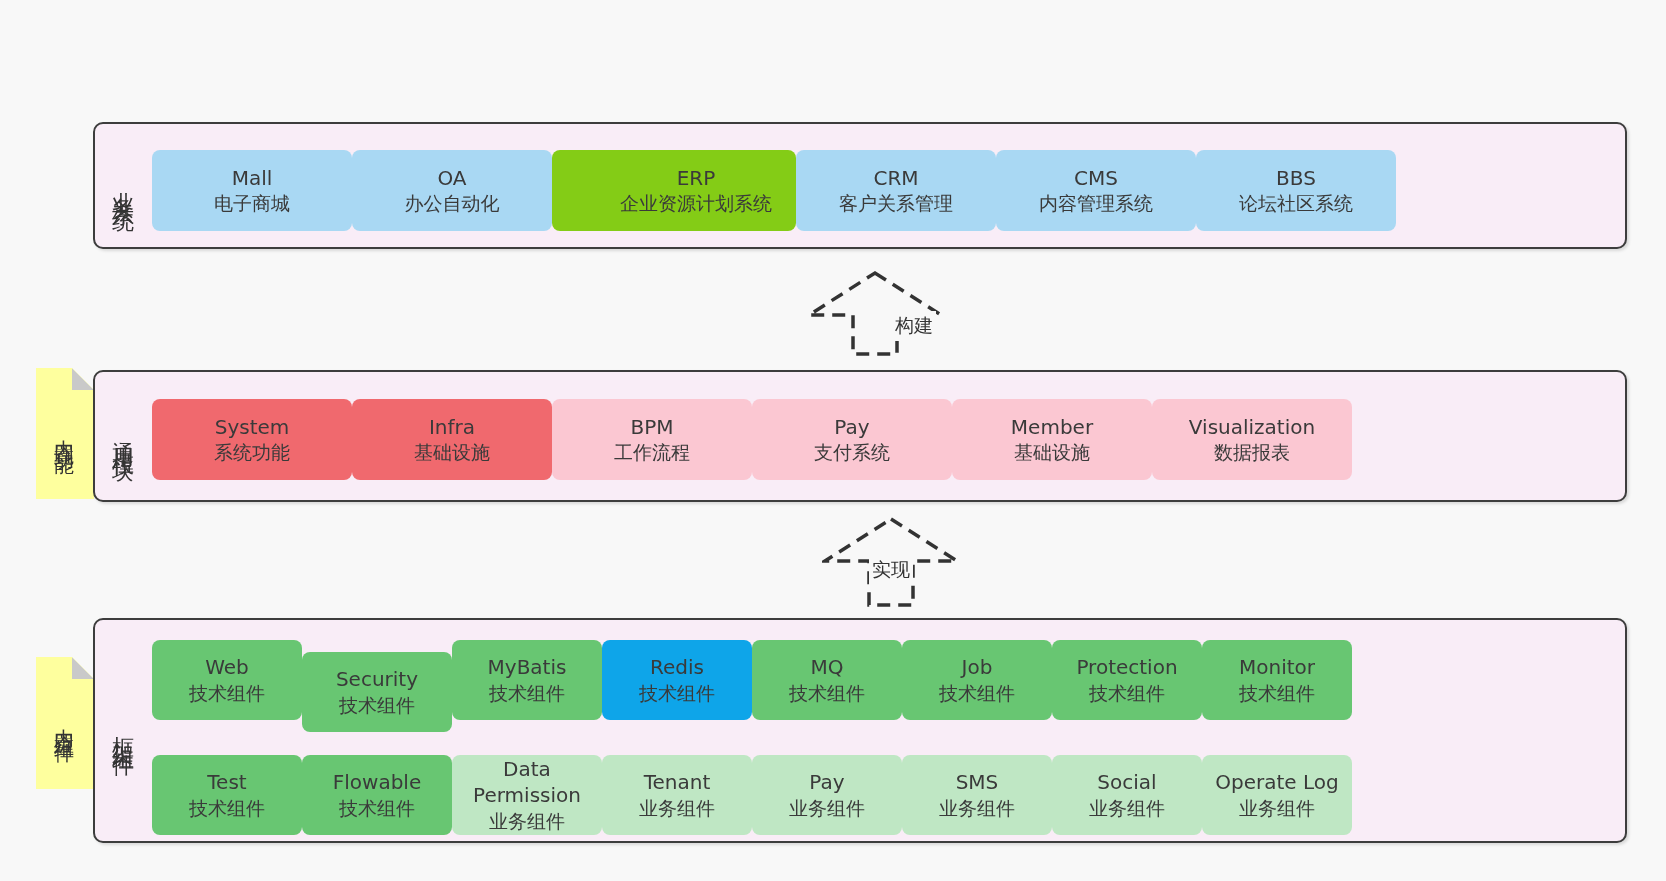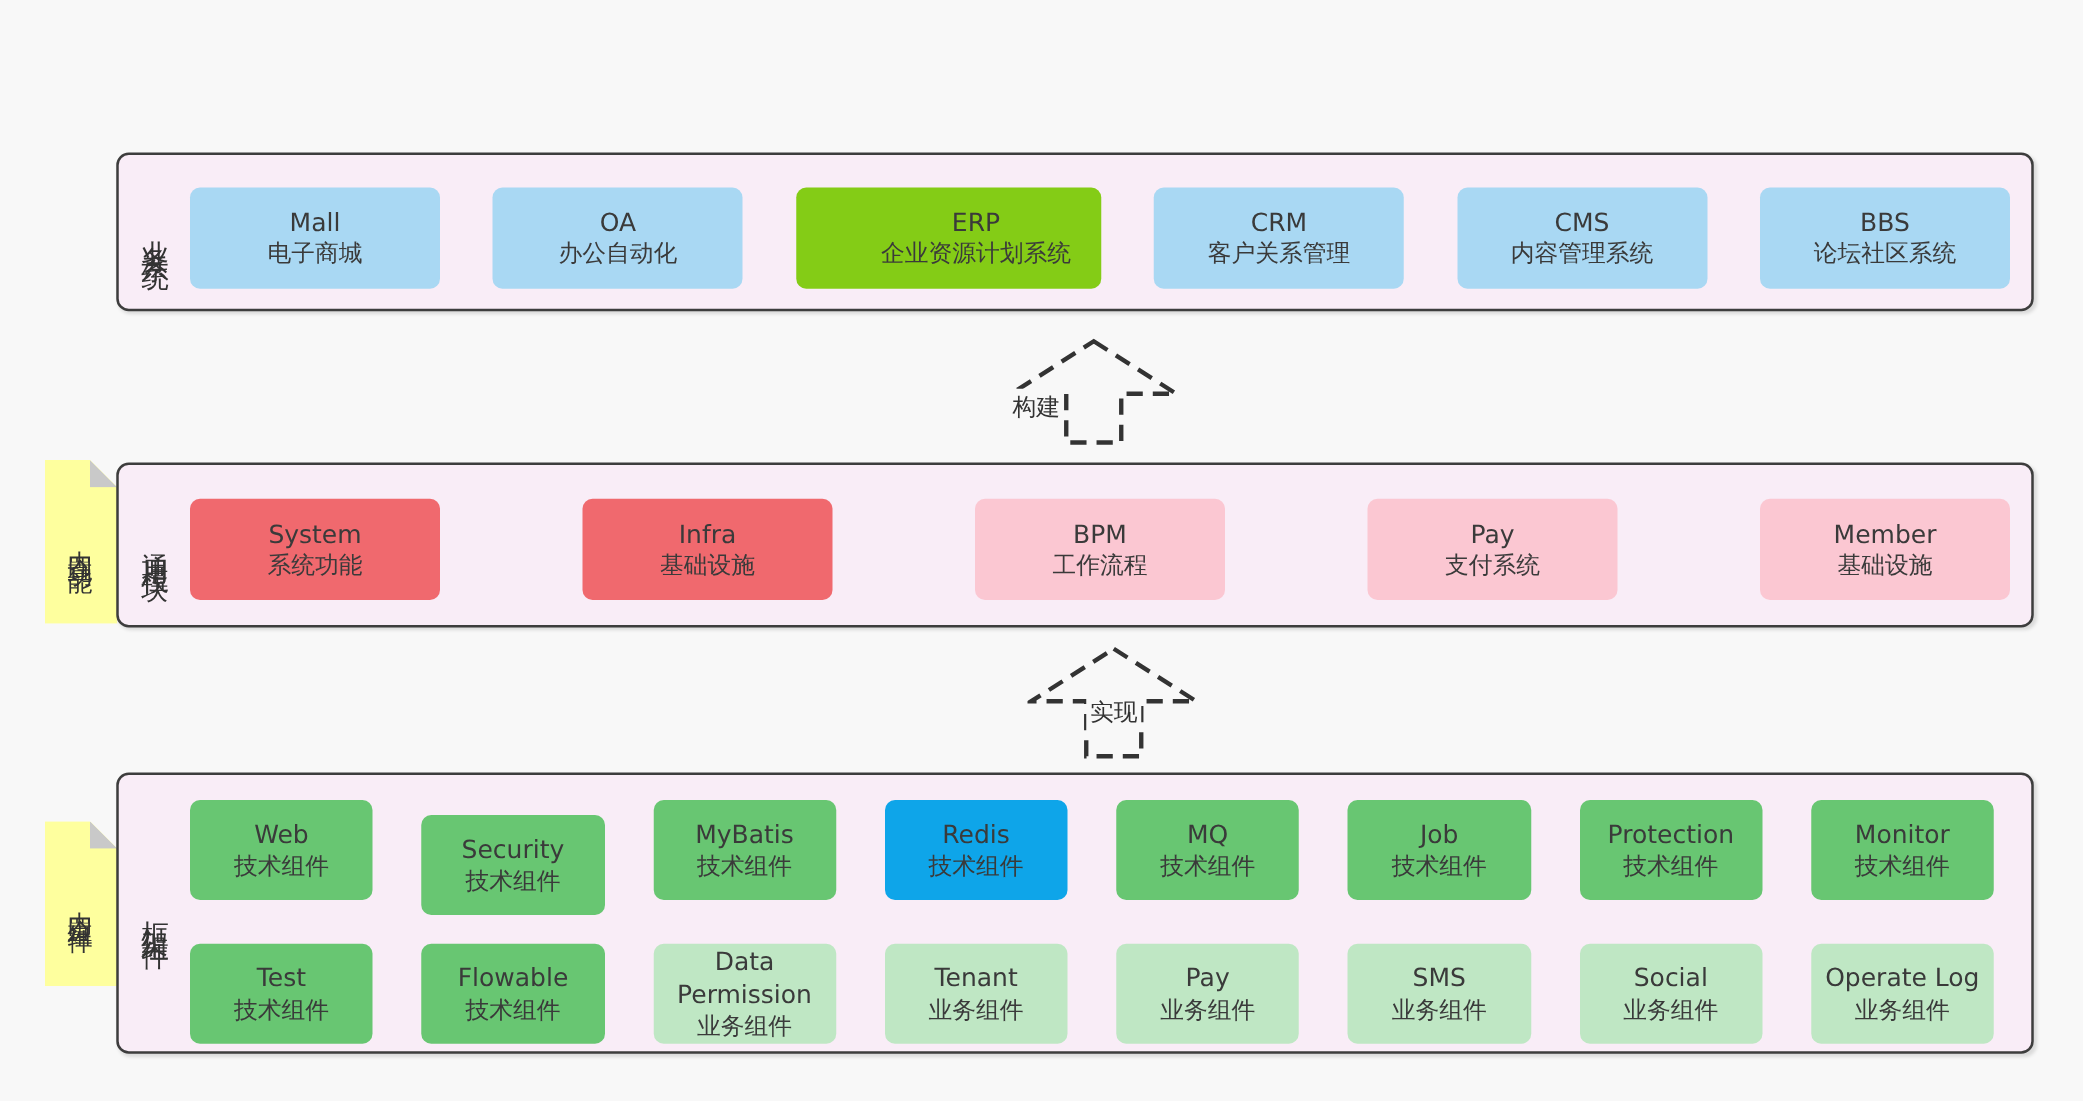--- a/index.html
+++ b/index.html
@@ -29,21 +29,21 @@
     font-size:22px;letter-spacing:6px;color:#333;
   }
   .rows{
     position:absolute;left:57px;right:17px;top:0;bottom:0;
     display:flex;flex-direction:column;
   }
   .layer-3 .rows{right:30px;}
   .layer-1 .rows{padding-top:26px;}
   .layer-2 .rows{padding-top:27px;}
   .layer-3 .rows{padding-top:20px;row-gap:23px;}
-  .row{display:flex;justify-content:space-between;gap:39px;}
+  .row{display:flex;}
   
   .box{
     border-radius:8px;
     display:flex;flex-direction:column;align-items:center;justify-content:center;
     text-align:center;line-height:1.32;
   }
   .layer-1 .box,.layer-2 .box{width:200px;height:81px;}
   .layer-3 .box{width:150px;height:80px;}
   .box-name{font-size:20px;}
   .box-subtitle{font-size:19px;}
@@ -74,21 +74,21 @@
   .arrow polygon{
     fill:none;stroke:#333;stroke-width:3.5;
     stroke-dasharray:13 8;stroke-linejoin:miter;
   }
   .arrow-1{left:806px;top:270px;}
   .arrow-2{left:822px;top:516px;}
   .arrow-label{
     position:absolute;z-index:2;background:#f8f8f8;
     font-size:19px;color:#333;padding:2px 3px;white-space:nowrap;
   }
-  .arrow-label-1{left:807px;top:311px;}
+  .arrow-label-1{left:892px;top:311px;}
   .arrow-label-2{left:869px;top:555px;}
 </style>
 </head>
 <body>
 
 <div class="sticky sticky-1">
   <span class="sticky-text">内置功能</span>
 </div>
 <div class="sticky sticky-2">
   <span class="sticky-text">内置组件</span>
@@ -157,20 +157,24 @@
           <div class="box-subtitle">工作流程</div>
         </div>
         <div class="box c-pink" style="background: rgb(251, 199, 210);">
           <div class="box-name">Pay</div>
           <div class="box-subtitle">支付系统</div>
         </div>
         <div class="box c-pink" style="background: rgb(251, 199, 210);">
           <div class="box-name">Member</div>
           <div class="box-subtitle">基础设施</div>
         </div>
+        <div class="box c-pink" style="background: rgb(251, 199, 210);">
+          <div class="box-name">Visualization</div>
+          <div class="box-subtitle">数据报表</div>
+        </div>
       </div>
     </div>
 </div>
 
 <div class="layer layer-3">
   <div class="layer-label">
     <span>框架组件</span>
   </div>
   <div class="rows">
       <div class="row">

